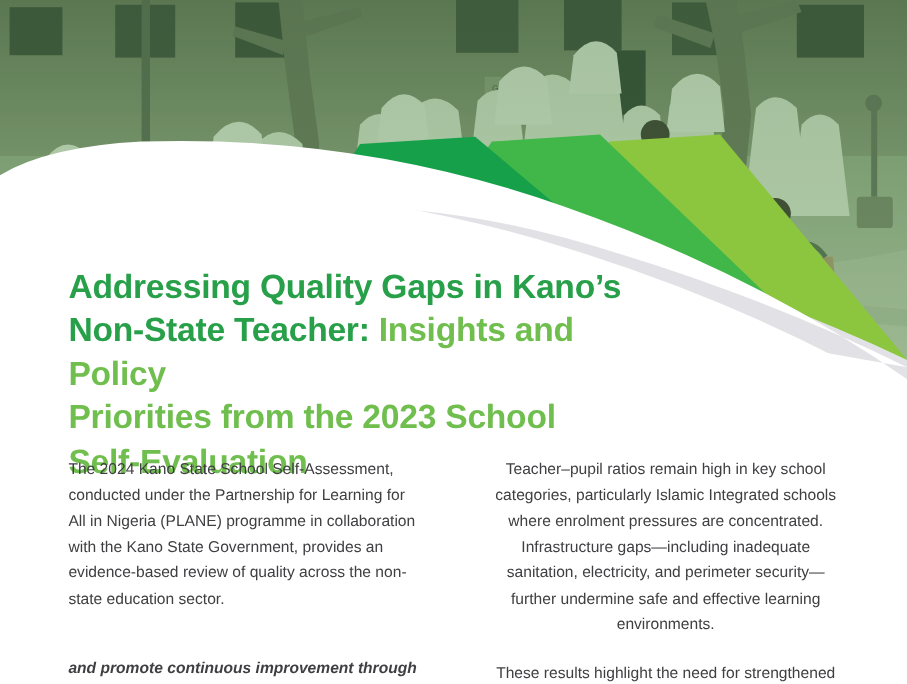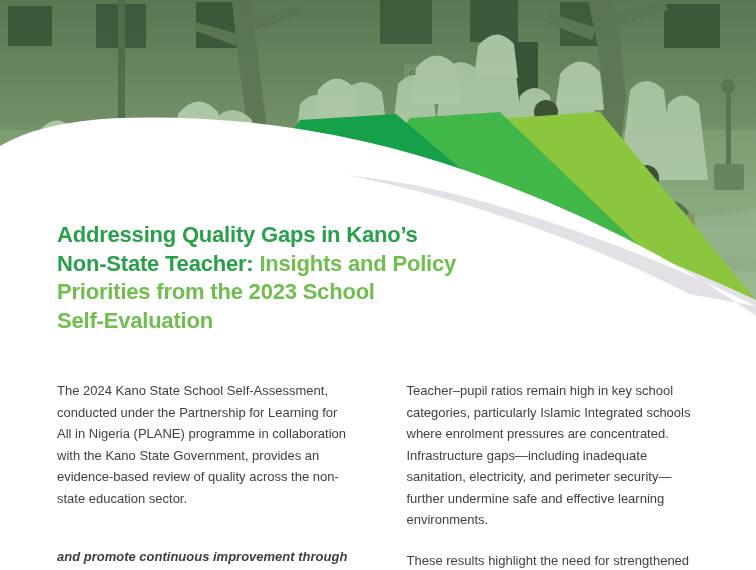--- a/index.html
+++ b/index.html
@@ -53,21 +53,21 @@
   
   #title-block {
     position: absolute;
     left: 57px;
     top: 221px;
     width: 470px;
   }
   .doc-title {
     margin: 0;
     font-family: "Liberation Sans", sans-serif;
-    font-size: 22px;
+    font-size: 28px;
     line-height: 1.30;
     font-weight: bold;
     letter-spacing: -0.2px;
     color: #25a244;
   }
   .title-main { color: #27a049; }
   .title-sub  { color: #6fbe4e; }
 
   
   #section-heading {
@@ -92,21 +92,21 @@
   .column {
     width: 314px;
   }
   .column p {
     margin: 0 0 15px 0;
     font-size: 13px;
     line-height: 1.66;
     color: #3f3f42;
   }
   .column p:last-child { margin-bottom: 0; }
-  .col-right p { margin-bottom: 19px; }
+  .col-right p { margin-bottom: 19px; text-align: center; }
 
   .para-italic {
     font-style: italic;
     font-weight: bold;
     color: #3c3c3f;
   }
 </style>
 </head>
 <body>
 

